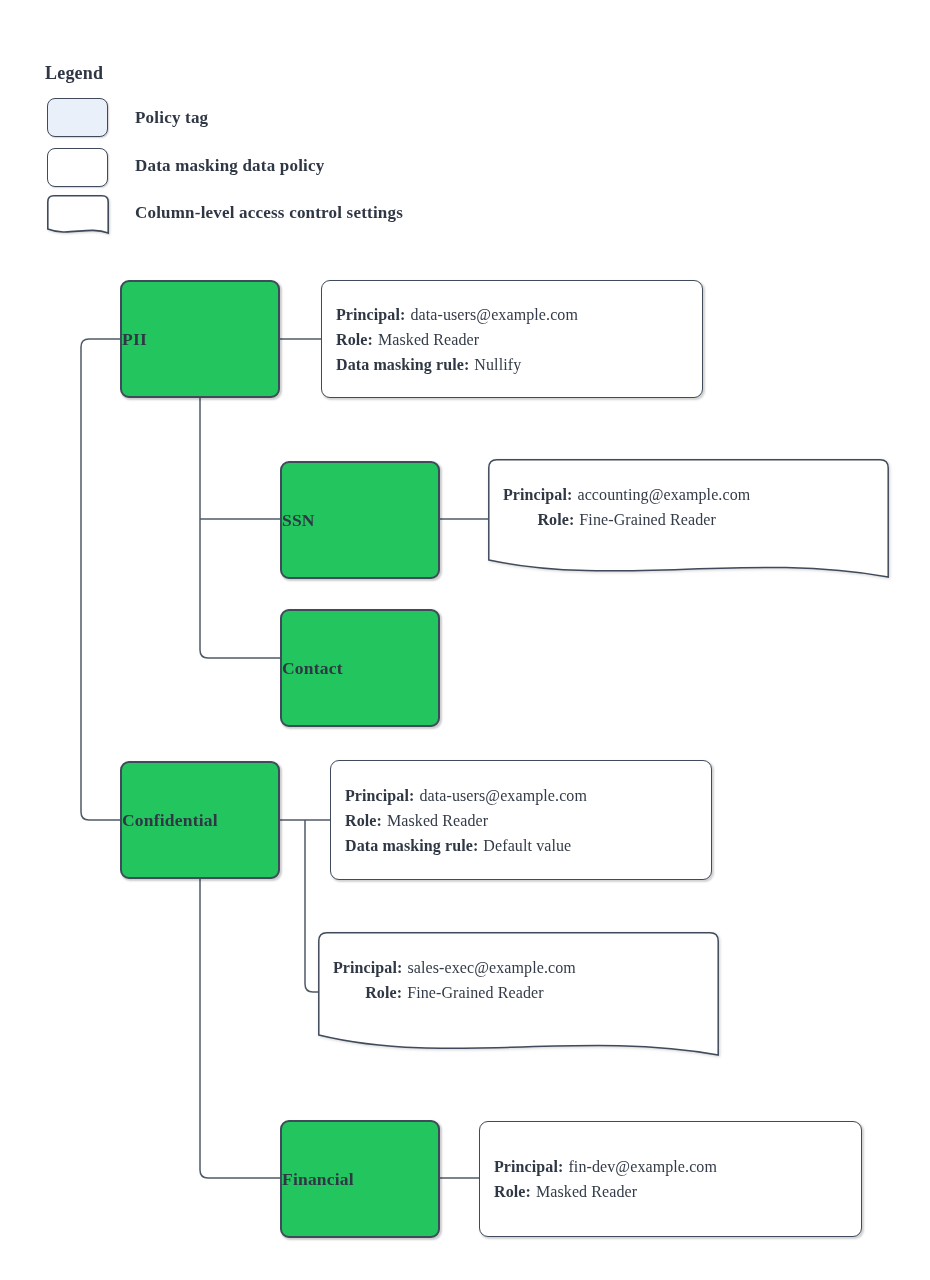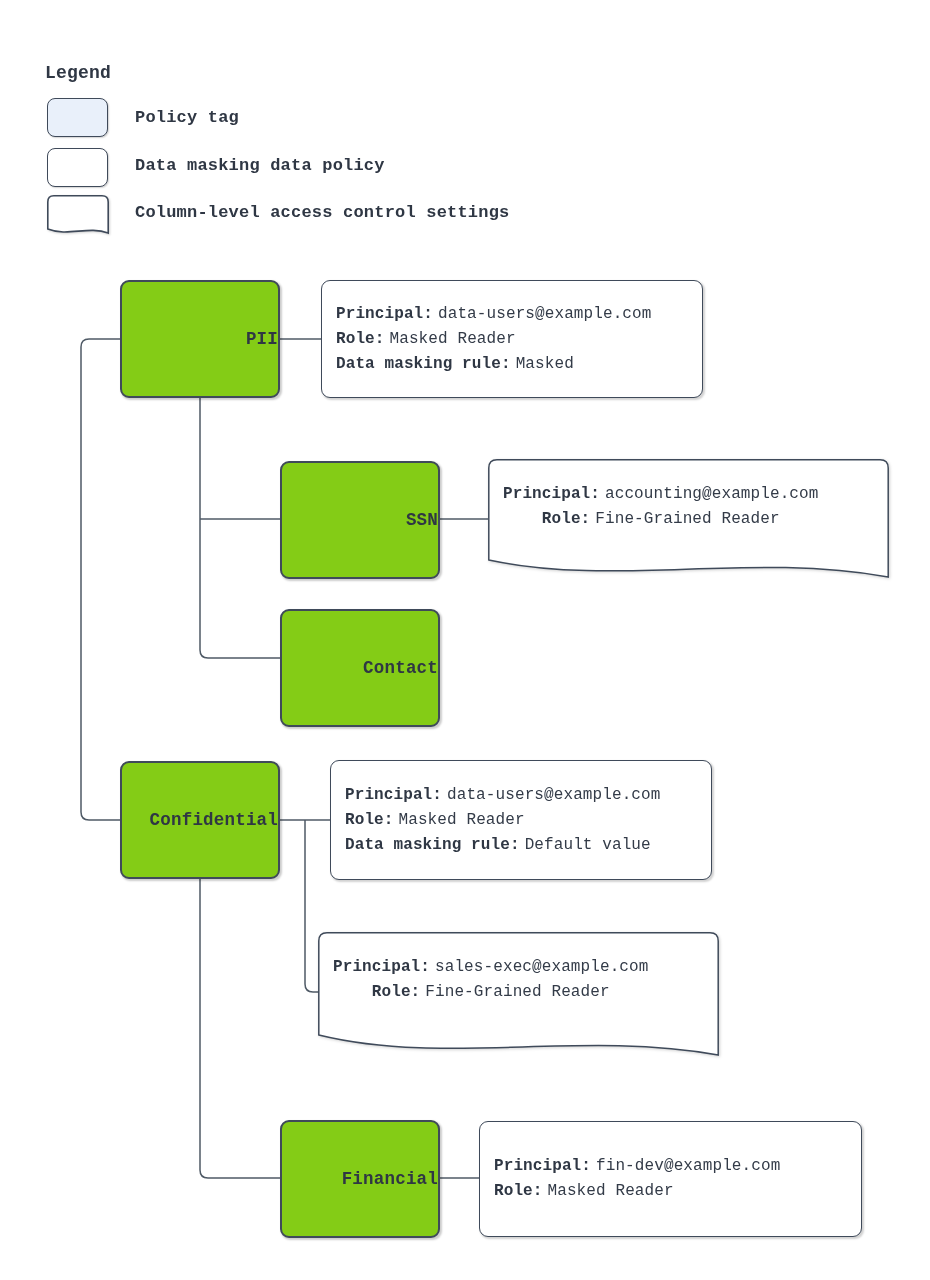--- a/index.html
+++ b/index.html
@@ -1,36 +1,36 @@
 <!DOCTYPE html>
 <html><head>
 <meta charset="utf-8">
 <style>
   html,body{margin:0;padding:0;background:#ffffff;}
   #canvas{
     position:relative;width:930px;height:1280px;background:#ffffff;overflow:hidden;
-    font-family:Liberation Mono, monospace;color:#333b48;
+    font-family:Liberation Serif, serif;color:#333b48;
   }
   #edges{position:absolute;left:0;top:0;z-index:1;}
   .abs{position:absolute;box-sizing:border-box;}
 
   
   .legend-title{font-size:18px;font-weight:bold;color:#2f3744;letter-spacing:.2px;}
   .swatch{
     width:61px;height:39px;border:1.6px solid #3f4a5a;border-radius:8px;background:#ffffff;
     box-shadow:1px 1px 1.5px rgba(0,0,0,.18);
   }
   .swatch.blue{background:#e9f0fa;}
   .legend-label{font-size:17px;font-weight:bold;color:#2f3744;letter-spacing:.2px;white-space:nowrap;}
   .doc-swatch-svg{display:block;filter:drop-shadow(1px 1px 1px rgba(0,0,0,.18));}
 
   
   .tag{
-    width:160px;height:118px;background:#84cc16;border:2px solid #3f4a5a;border-radius:9px;
-    display:flex;align-items:center;justify-content:flex-end;z-index:2;
+    width:160px;height:118px;background:#22c55e;border:2px solid #3f4a5a;border-radius:9px;
+    display:flex;align-items:center;justify-content:flex-start;z-index:2;
     box-shadow:1.5px 1.5px 2px rgba(0,0,0,.2);
   }
   .tag .tag-label{font-size:17.5px;font-weight:bold;color:#2f3744;letter-spacing:.2px;}
 
   
   .policy{
     background:#ffffff;border:1.5px solid #3f4a5a;border-radius:9px;z-index:2;
     display:flex;flex-direction:column;justify-content:center;padding:6px 24px 6px 14px;
     box-shadow:1.5px 1.5px 2px rgba(0,0,0,.18);
   }
@@ -93,21 +93,21 @@
     <span class="tag-label">Confidential</span>
   </div>
 
   <div class="abs tag" style="left:280px;top:1120px;">
     <span class="tag-label">Financial</span>
   </div>
 
   <div class="abs policy" style="left:321px;top:280px;width:382px;height:118px;">
     <div class="pline"><span class="pl">Principal:</span><span class="pv">data-users@example.com</span></div>
     <div class="pline"><span class="pl">Role:</span><span class="pv">Masked Reader</span></div>
-    <div class="pline"><span class="pl">Data masking rule:</span><span class="pv">Masked</span></div>
+    <div class="pline"><span class="pl">Data masking rule:</span><span class="pv">Nullify</span></div>
   </div>
 
   <div class="abs policy" style="left:330px;top:760px;width:382px;height:120px;">
     <div class="pline"><span class="pl">Principal:</span><span class="pv">data-users@example.com</span></div>
     <div class="pline"><span class="pl">Role:</span><span class="pv">Masked Reader</span></div>
     <div class="pline"><span class="pl">Data masking rule:</span><span class="pv">Default value</span></div>
   </div>
 
   <div class="abs policy" style="left:479px;top:1121px;width:383px;height:116px;">
     <div class="pline"><span class="pl">Principal:</span><span class="pv">fin-dev@example.com</span></div>

